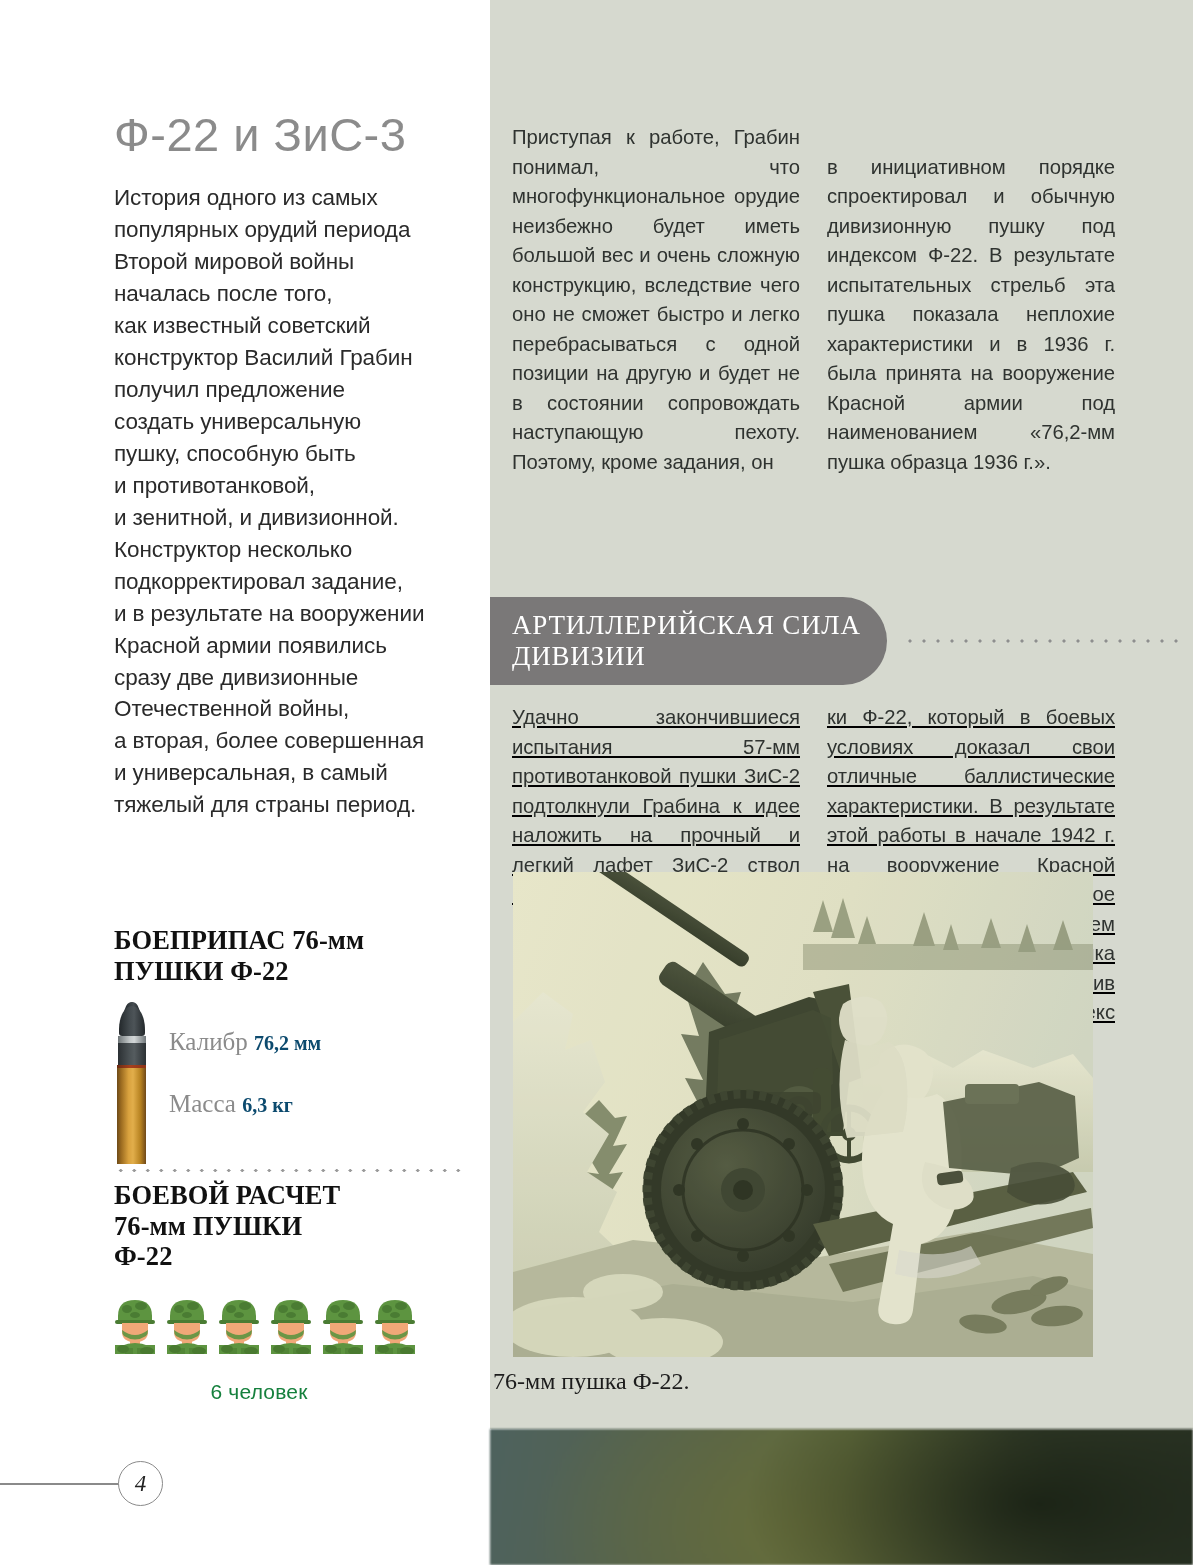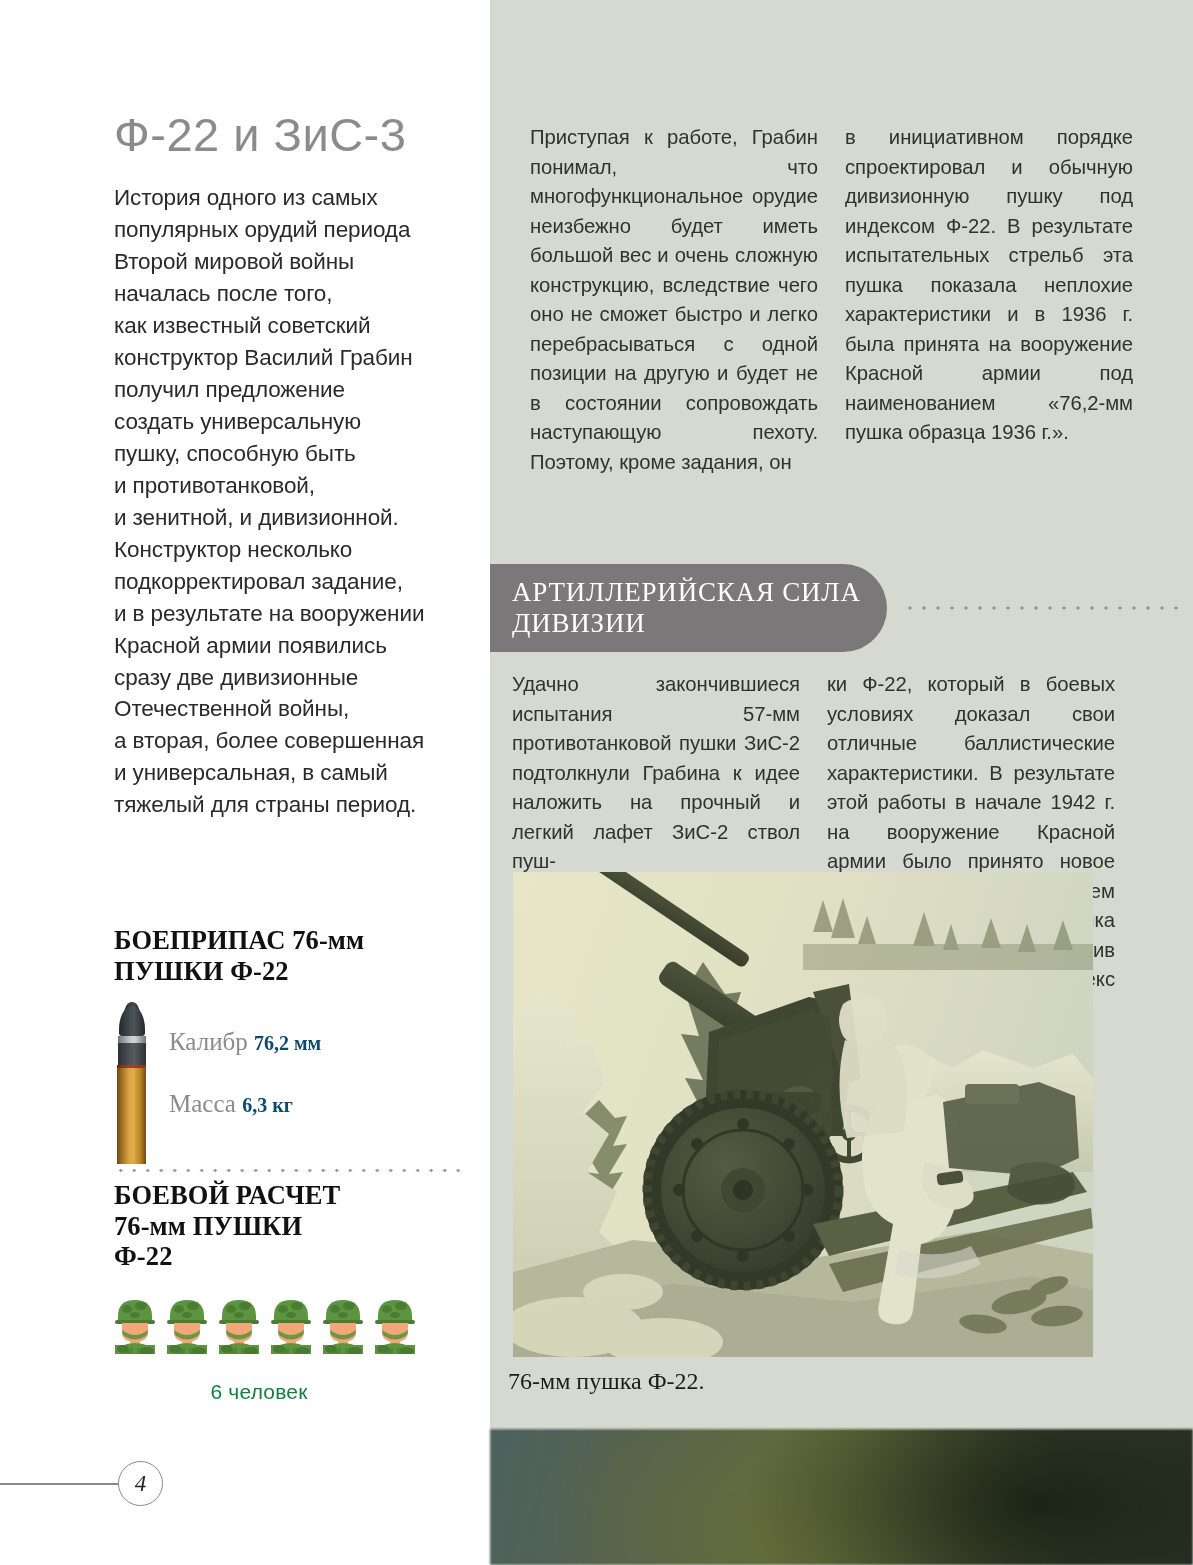--- a/index.html
+++ b/index.html
@@ -137,21 +137,21 @@
   }
 
   
   .photo {
     position: absolute; left: 513px; top: 872px; width: 580px; height: 485px;
     overflow: hidden; background: #cfcfb8;
   }
   .photo svg { display:block; width: 100%; height: 100%; }
 
   .caption {
-    position: absolute; left: 508px; top: 1368px;
+    position: absolute; left: 493px; top: 1368px;
     font-family: "Liberation Serif", serif; font-size: 24px; color: #1c1c1c;
   }
 
   
   .foot-rule {
     position: absolute; left: 0; top: 1483px; width: 120px; height: 1.6px;
     background: #8a8a8a;
   }
   .page-num {
     position: absolute; left: 118px; top: 1461px;
@@ -325,31 +325,31 @@
             <ellipse cx="9" cy="53" rx="6" ry="4" fill="#497a30"></ellipse>
             <ellipse cx="33" cy="55" rx="7" ry="4" fill="#497a30"></ellipse>
             <rect x="11" y="52" width="8" height="6" fill="#497a30" opacity="0.55"></rect>
             <rect x="23" y="52" width="8" height="6" fill="#497a30" opacity="0.55"></rect>
           </svg></div>
       </div>
     <div class="crew-label">6 человек</div>
   </div>
 
   <div class="sec" style="left:490px; top:105px; width:703px;">
-    <div class="cols" style="padding-left:40px;">
+    <div class="cols" style="padding-left:22px;align-items:flex-end;">
       <div class="col">
         <p>Приступая к работе, Грабин понимал, что многофункциональное орудие неизбежно будет иметь большой вес и очень сложную конструкцию, вследствие чего оно не сможет быстро и легко перебрасываться с одной позиции на другую и будет не в состоянии сопровождать наступающую пехоту. Поэтому, кроме задания, он</p>
       </div>
       <div class="col">
         <p>в инициативном порядке спроектировал и обычную дивизионную пушку под индексом Ф-22. В результате испытательных стрельб эта пушка показала неплохие характеристики и в 1936 г. была принята на вооружение Красной армии под наименованием «76,2-мм пушка образца 1936 г.».</p>
       </div>
     </div>
   </div>
 
-  <div class="sec" style="left:490px; top:564px; width:703px;">
+  <div class="sec" style="left:490px; top:597px; width:703px;text-decoration:underline;">
     <div class="sec-head two">
       <div class="headbar">
         <h2>АРТИЛЛЕРИЙСКАЯ СИЛА
 ДИВИЗИИ</h2>
       </div>
       <div class="head-dots" id="dots2" style="left: 412.766px; width: 276.234px;"></div>
     </div>
     <div class="cols" style="padding-left:22px;">
       <div class="col">
         <p>Удачно закончившиеся испытания 57-мм противотанковой пушки ЗиС-2 подтолкнули Грабина к идее наложить на прочный и легкий лафет ЗиС-2 ствол пуш-</p>

